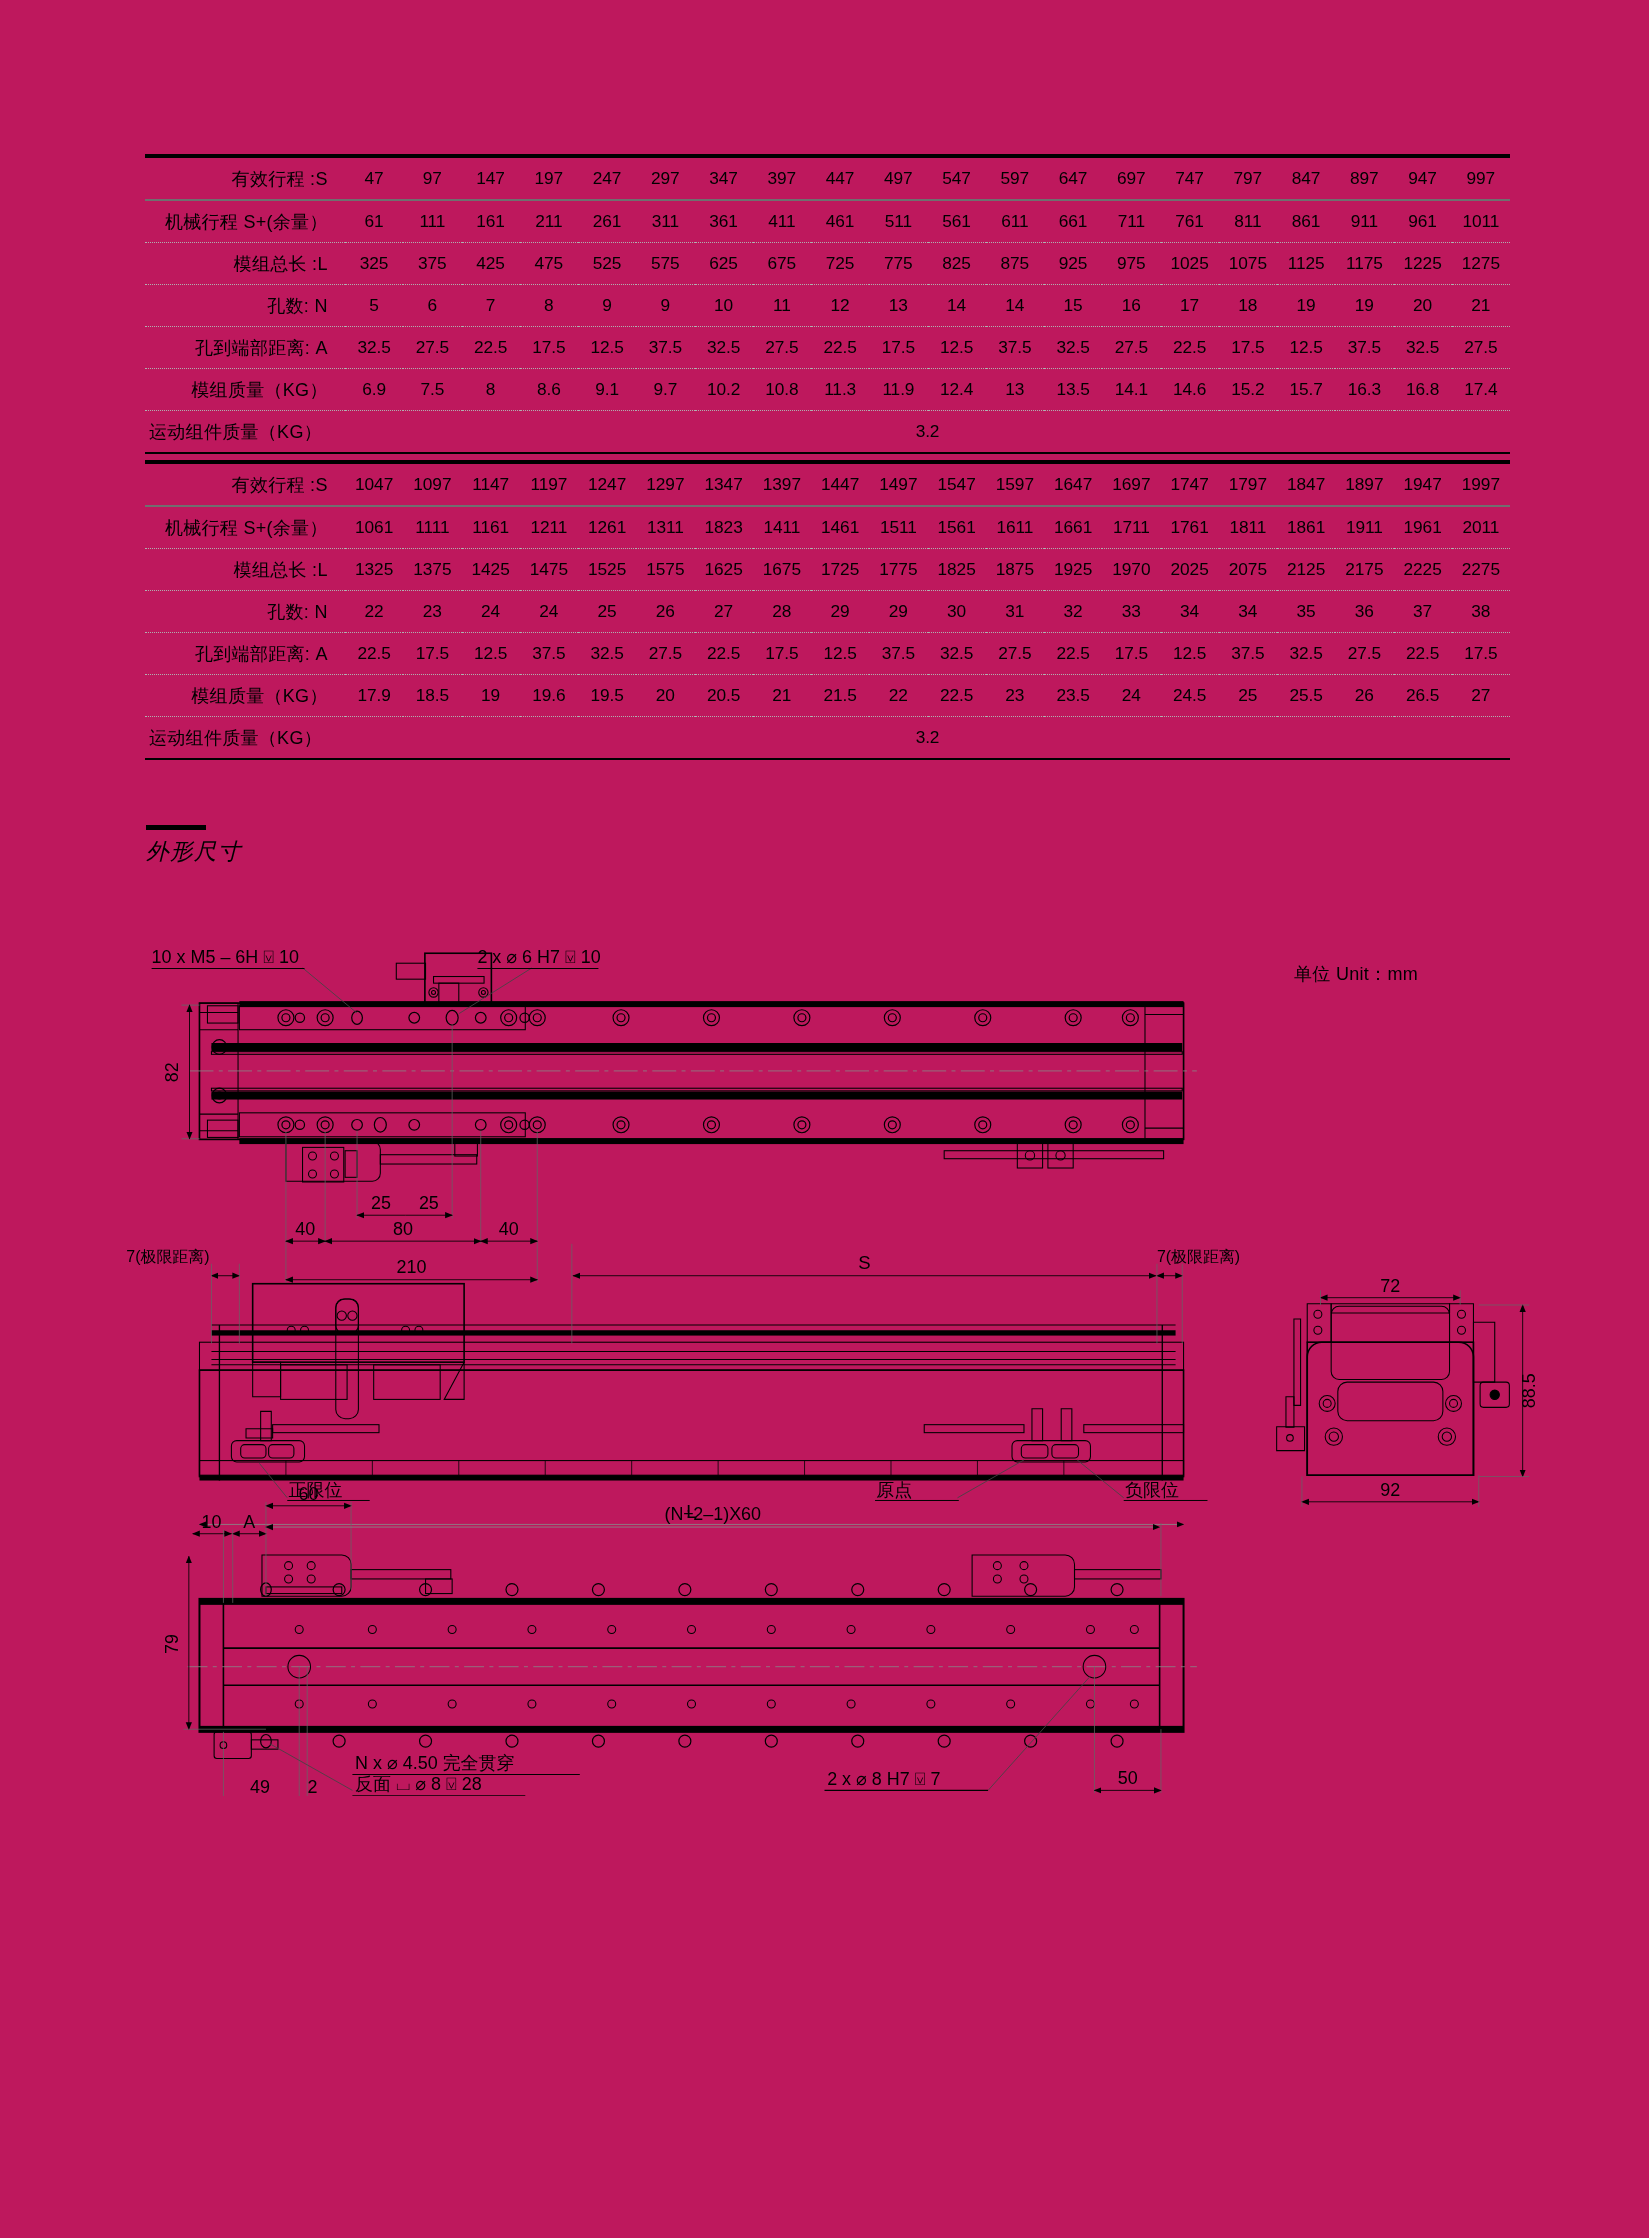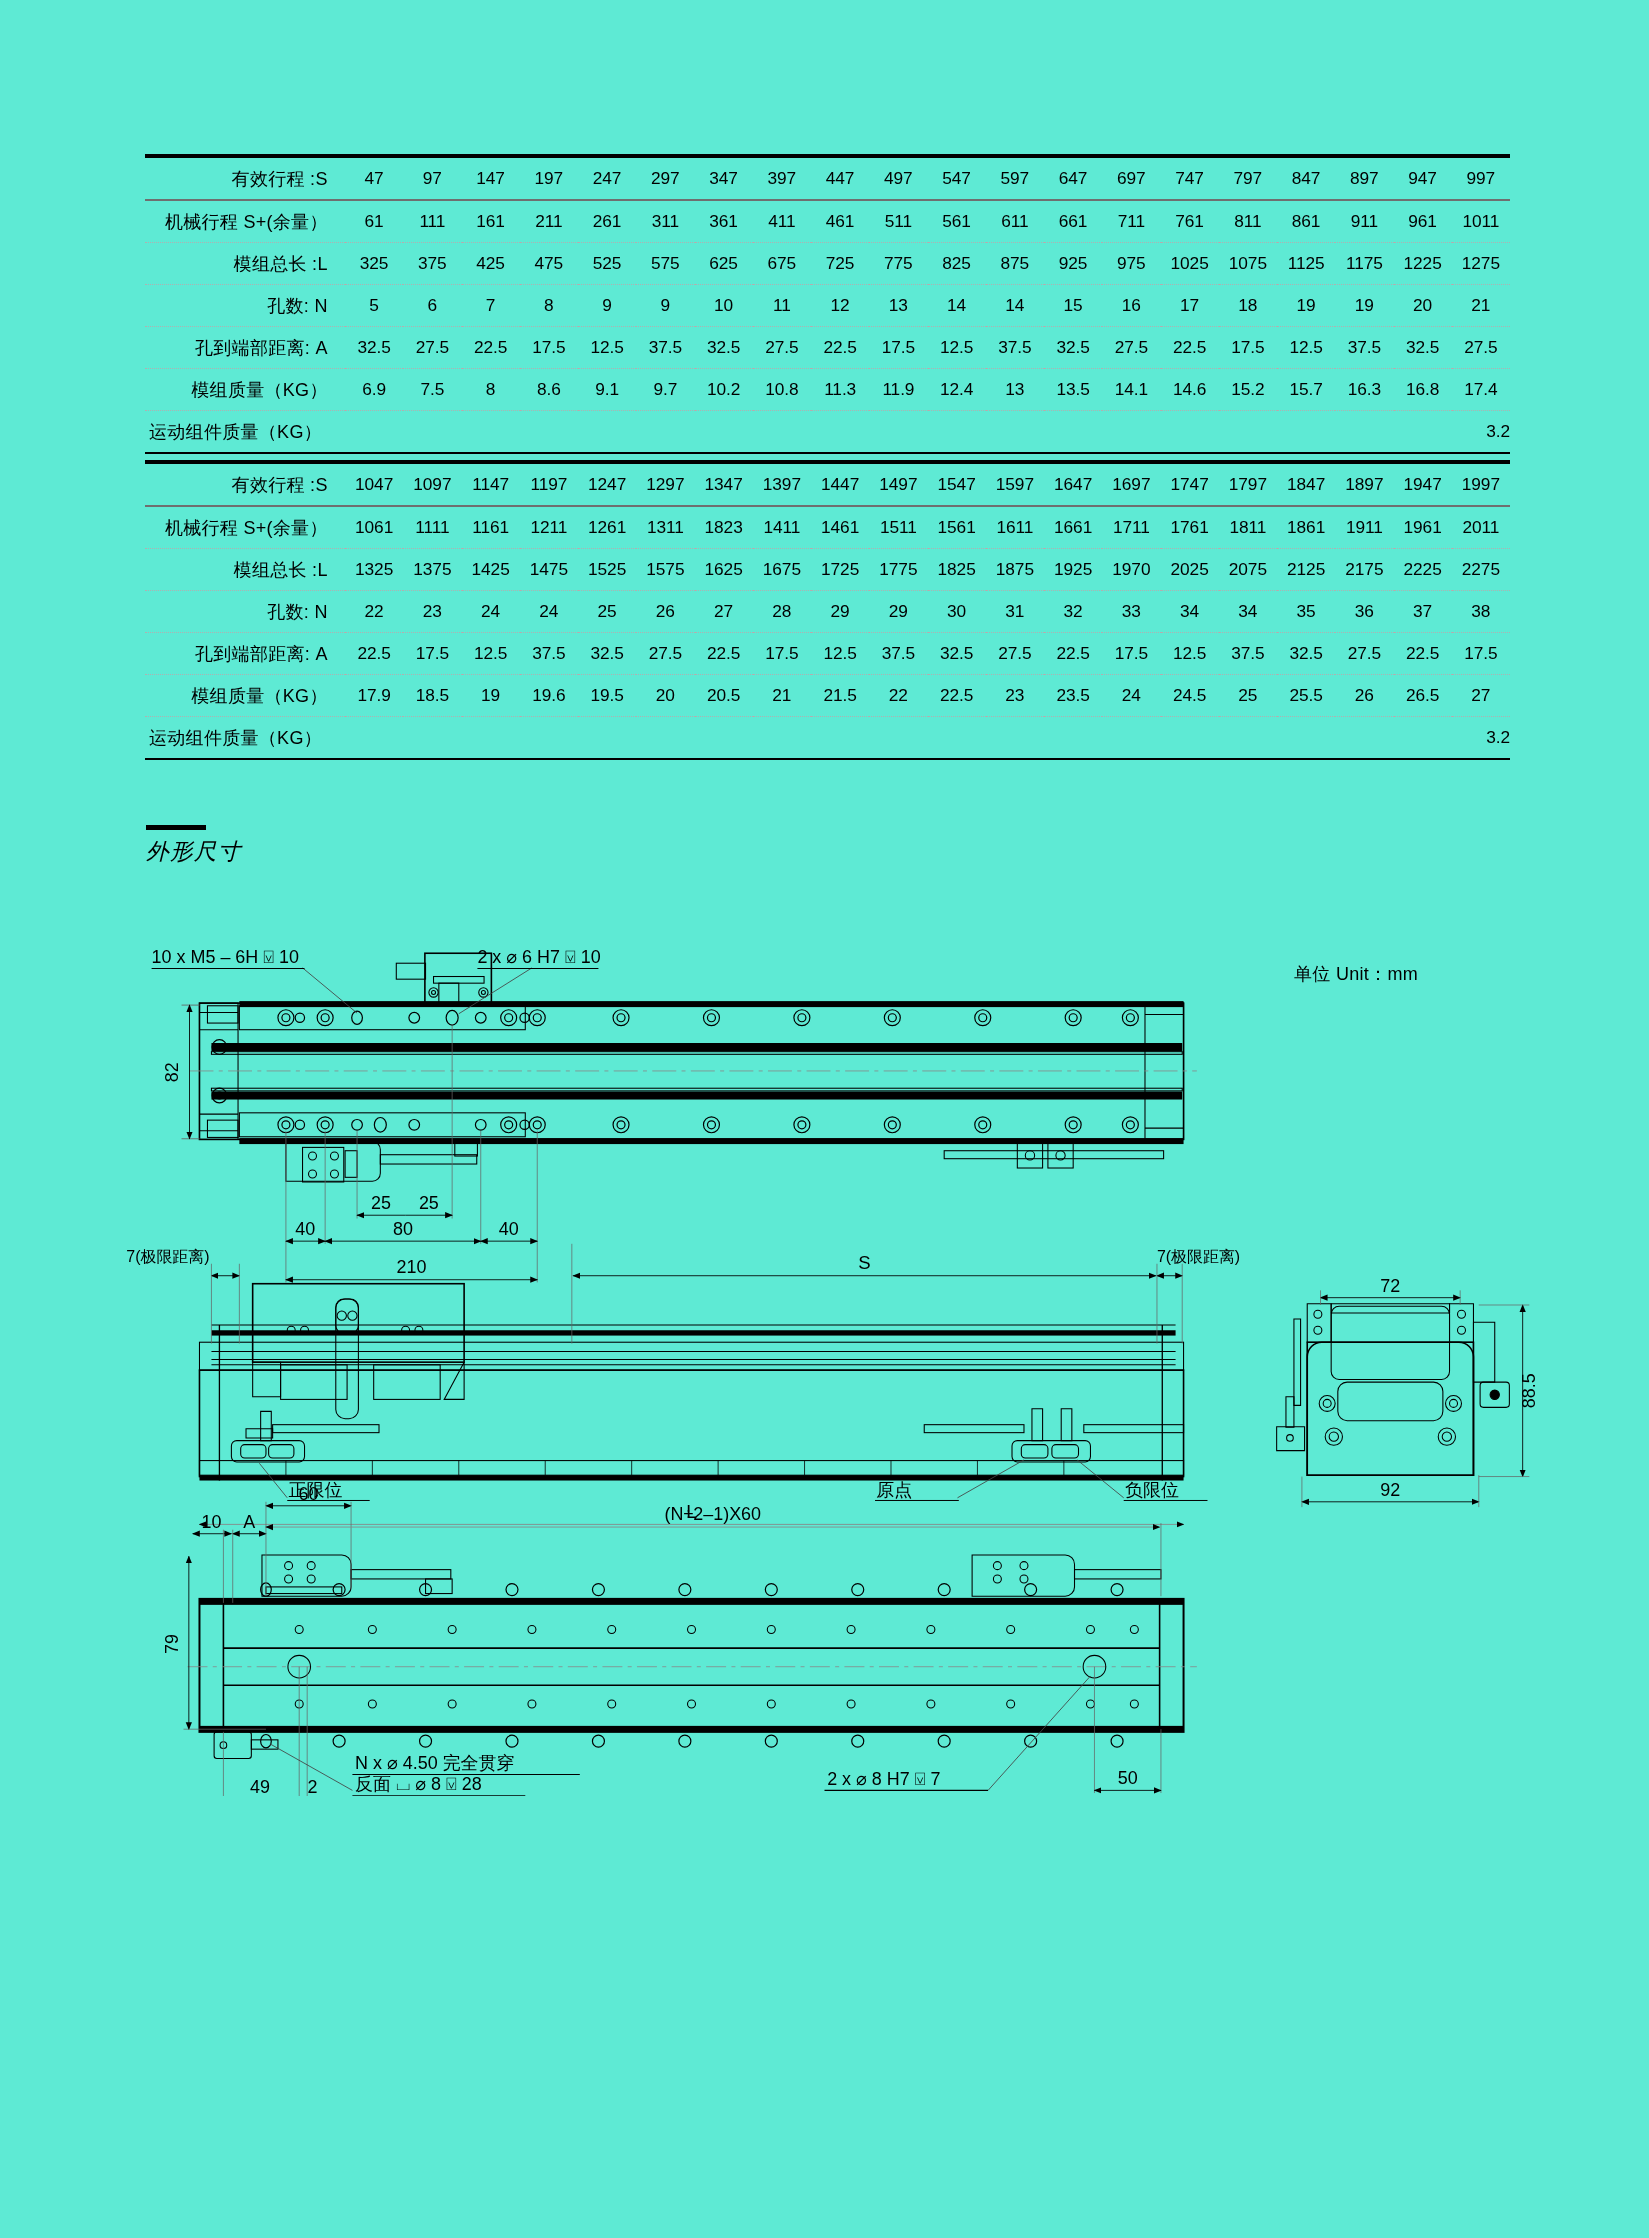--- a/index.html
+++ b/index.html
@@ -1,21 +1,21 @@
 <!DOCTYPE html>
 <html style="font-size:10.6px"><head>
 <meta charset="utf-8">
 <style>
   html,body{margin:0;padding:0;background:#fff;}
   body{
     width:1649px;height:2239px;
     font-family:"Liberation Sans","DejaVu Sans",sans-serif;
     color:#000;-webkit-font-smoothing:antialiased;
   }
-  .page{position:relative;width:1649px;height:2239px;overflow:hidden;background:#5eead4;}
+  .page{position:relative;width:1649px;height:2239px;overflow:hidden;background:#be185d;}
 
   
   .spec-table{
     position:absolute;
     left:145px;width:1365px;
     border-collapse:collapse;
     table-layout:fixed;
   }
   #table-1{top:154px;}
   #table-2{top:460px;}
@@ -32,21 +32,21 @@
   .spec-table td.lbl{
     text-align:right;
     padding-right:17.3px;
     font-size:18px;
     letter-spacing:0.3px;
   }
   .spec-table tr.top-rule td{border-top:4.7px solid #000;}
   .spec-table tr.head-rule td{border-bottom:2.7px solid #6f6f6f;}
   .spec-table tr.dotted td{border-bottom:1.3px dotted #b0b0b0;}
   .spec-table tr.bottom-rule td{border-bottom:2.7px solid #000;}
-  .spec-table td.span{text-align:right;}
+  .spec-table td.span{text-align:center;}
 
   
   .section-head{position:absolute;left:146px;}
   #dim-heading{top:825px;font-style:italic;}
   .section-head .bar{width:60px;height:4.7px;background:#000;margin-bottom:6px;}
   .section-head .txt{font-size:22.6px;letter-spacing:1.3px;}
 
   
   #unit-note{
     position:absolute;left:1294px;top:962px;

